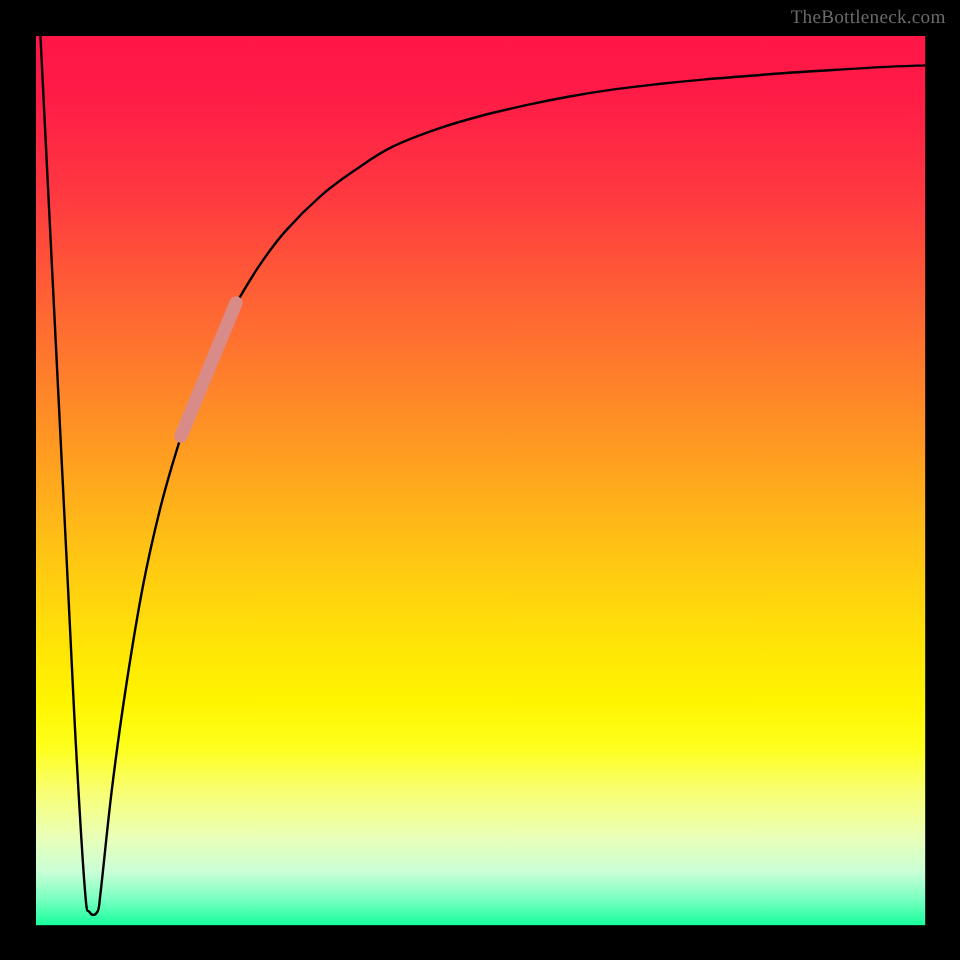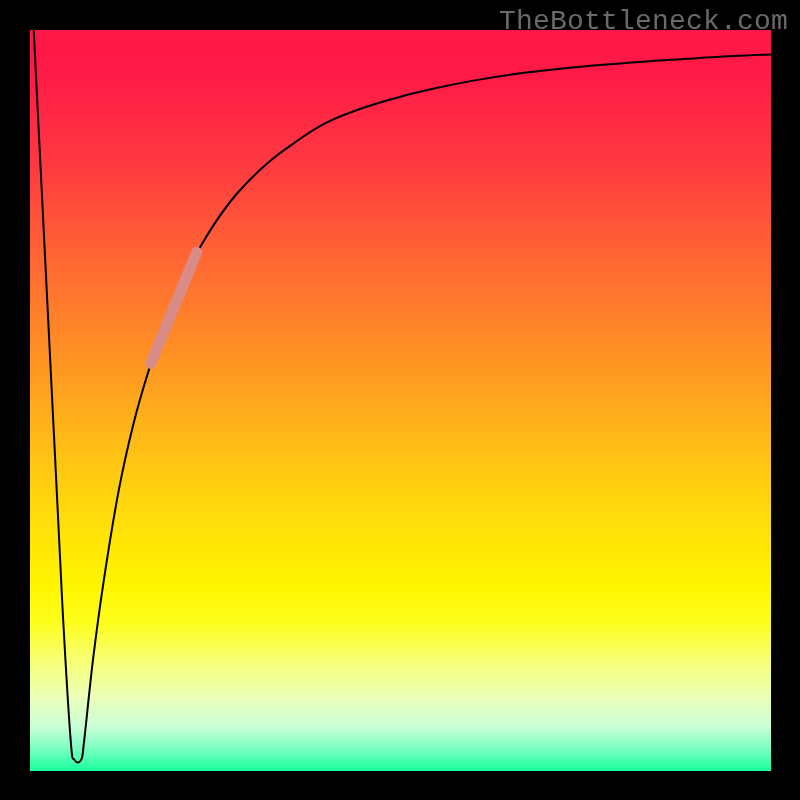--- a/index.html
+++ b/index.html
@@ -7,22 +7,22 @@
   .container {
     width: 800px;
     height: 800px;
     background: #000;
     position: relative;
   }
   .watermark {
     position: absolute;
     top: 6px;
     right: 12px;
-    font-family: Liberation Mono, monospace;
-    font-size: 28px;
+    font-family: Liberation Serif, serif;
+    font-size: 16px;
     color: #6a6a6a;
     font-weight: 500;
     letter-spacing: 0.2px;
   }
   .plot {
     position: absolute;
     left: 30px;
     top: 30px;
     width: 741px;
     height: 741px;

